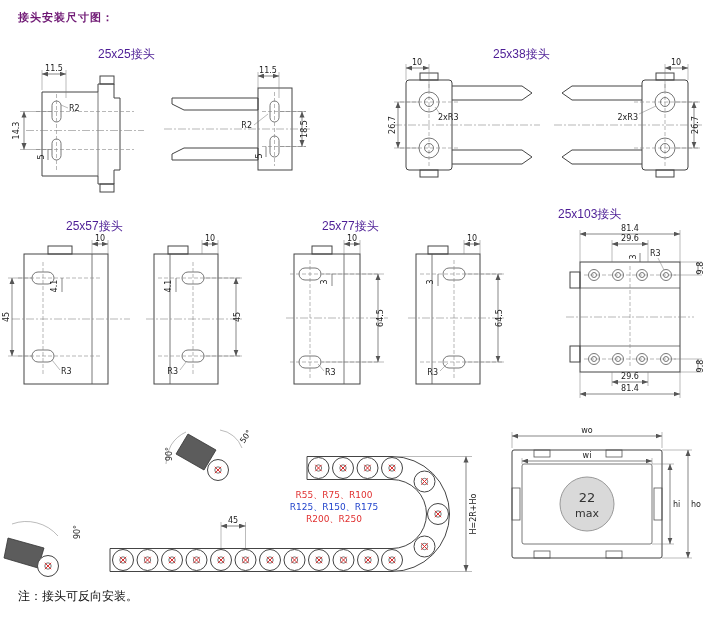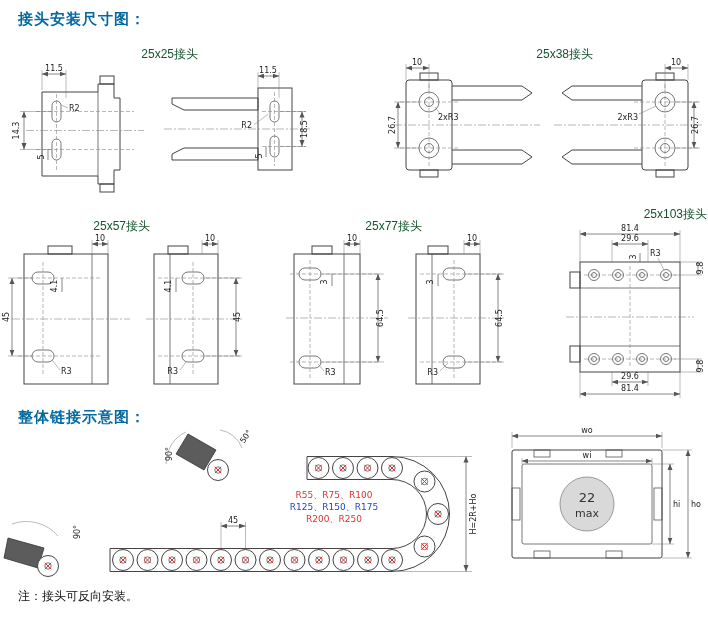--- a/index.html
+++ b/index.html
@@ -1,19 +1,19 @@
 <!DOCTYPE html>
 <html><head>
 <meta charset="utf-8">
 <style>
   html,body{margin:0;padding:0;background:#fff;}
   #page{position:relative;width:708px;height:620px;background:#fff;overflow:hidden;
         font-family:"Liberation Sans","DejaVu Sans",sans-serif;}
-  .sec-title{position:absolute;font-size:15px;font-weight:bold;color:#0369a1;letter-spacing:1px;}
-  .draw-label{position:absolute;font-size:12px;color:#14532d;text-align:right;}
+  .sec-title{position:absolute;font-size:11px;font-weight:bold;color:#701a75;letter-spacing:1px;}
+  .draw-label{position:absolute;font-size:12px;color:#4c1d95;text-align:left;}
   .note{position:absolute;font-size:12px;color:#111;}
   svg.draw{position:absolute;overflow:visible;}
   .o{fill:none;stroke:#444;stroke-width:1;}
   .o2{fill:none;stroke:#555;stroke-width:.8;}
   .cd{fill:none;stroke:#888;stroke-width:.6;stroke-dasharray:4 2;}
   .cl{fill:none;stroke:#888;stroke-width:.6;stroke-dasharray:8 2 2 2;}
   .dl{fill:none;stroke:#555;stroke-width:.7;}
   .xl{fill:none;stroke:#777;stroke-width:.5;}
   .dark{fill:#5c5c5c;stroke:#333;stroke-width:.8;}
   text.dt{font-family:"DejaVu Sans",sans-serif;font-size:8px;fill:#222;}
@@ -39,23 +39,23 @@
         <circle r="3.2" fill="none" stroke="#555" stroke-width=".8"></circle>
         <path d="M-3.2,-3.2 L3.2,3.2 M-3.2,3.2 L3.2,-3.2" stroke="#e03030" stroke-width="1"></path>
       </g>
     </defs>
   </svg>
 
   <div class="sec-title" style="left:18px;top:10px">接头安装尺寸图：</div>
 
   <div class="draw-label" style="left:98px;top:46px;width:100px">25x25接头</div>
   <div class="draw-label" style="left:493px;top:46px;width:100px">25x38接头</div>
-  <div class="draw-label" style="left:50px;top:218px;width:100px">25x57接头</div>
+  <div class="draw-label" style="left:66px;top:218px;width:100px">25x57接头</div>
   <div class="draw-label" style="left:322px;top:218px;width:100px">25x77接头</div>
-  <div class="draw-label" style="left:602px;top:206px;width:105px">25x103接头</div>
+  <div class="draw-label" style="left:558px;top:206px;width:105px">25x103接头</div>
 
   <svg class="draw" style="left:8px;top:60px" width="140" height="140" viewBox="0 0 140 140">
     <path class="o" d="M34,32 L34,116 L90,116 L90,124 L106,124 L106,110 L112,110 L112,38 L106,38 L106,24 L90,24 L90,32 Z"></path>
     <rect class="o" x="92" y="16" width="14" height="8"></rect>
     <rect class="o" x="92" y="124" width="14" height="8"></rect>
     <line class="o2" x1="90" y1="32" x2="90" y2="116"></line>
     <rect class="o2" x="44" y="41" width="9" height="21" rx="4.5"></rect>
     <rect class="o2" x="44" y="79" width="9" height="21" rx="4.5"></rect>
     <line class="cd" x1="28" y1="51.5" x2="126" y2="51.5"></line>
     <line class="cd" x1="28" y1="89.5" x2="126" y2="89.5"></line>
@@ -144,21 +144,20 @@
     <line class="dl" x1="111" y1="12" x2="134" y2="12" marker-start="url(#as)" marker-end="url(#ae)"></line>
     <text class="dt" x="122" y="9" text-anchor="middle">10</text>
     <line class="xl" x1="85" y1="58" x2="102" y2="50"></line>
     <text class="dt" x="84" y="64" text-anchor="end">2xR3</text>
     <line class="xl" x1="121" y1="46" x2="146" y2="46"></line>
     <line class="xl" x1="121" y1="92" x2="146" y2="92"></line>
     <line class="dl" x1="140" y1="46" x2="140" y2="92" marker-start="url(#as)" marker-end="url(#ae)"></line>
     <text class="dt" x="144" y="69" text-anchor="middle" transform="rotate(-90 144 69)">26.7</text>
   </svg>
 
-  <div class="sec-title" style="left:18px;top:408px">整体链接示意图：</div>
 
   <svg class="draw" style="left:4px;top:232px" width="132" height="165" viewBox="0 0 132 165">
     <rect class="o" x="20" y="22" width="84" height="130"></rect>
     <rect class="o" x="44" y="14" width="24" height="8"></rect>
     <line class="o2" x1="88" y1="22" x2="88" y2="152"></line>
     <rect class="o2" x="28" y="40" width="22" height="12" rx="6"></rect>
     <rect class="o2" x="28" y="118" width="22" height="12" rx="6"></rect>
     <line class="cd" x1="39" y1="30" x2="39" y2="144"></line>
     <line class="cd" x1="14" y1="46" x2="98" y2="46"></line>
     <line class="cd" x1="14" y1="124" x2="98" y2="124"></line>

